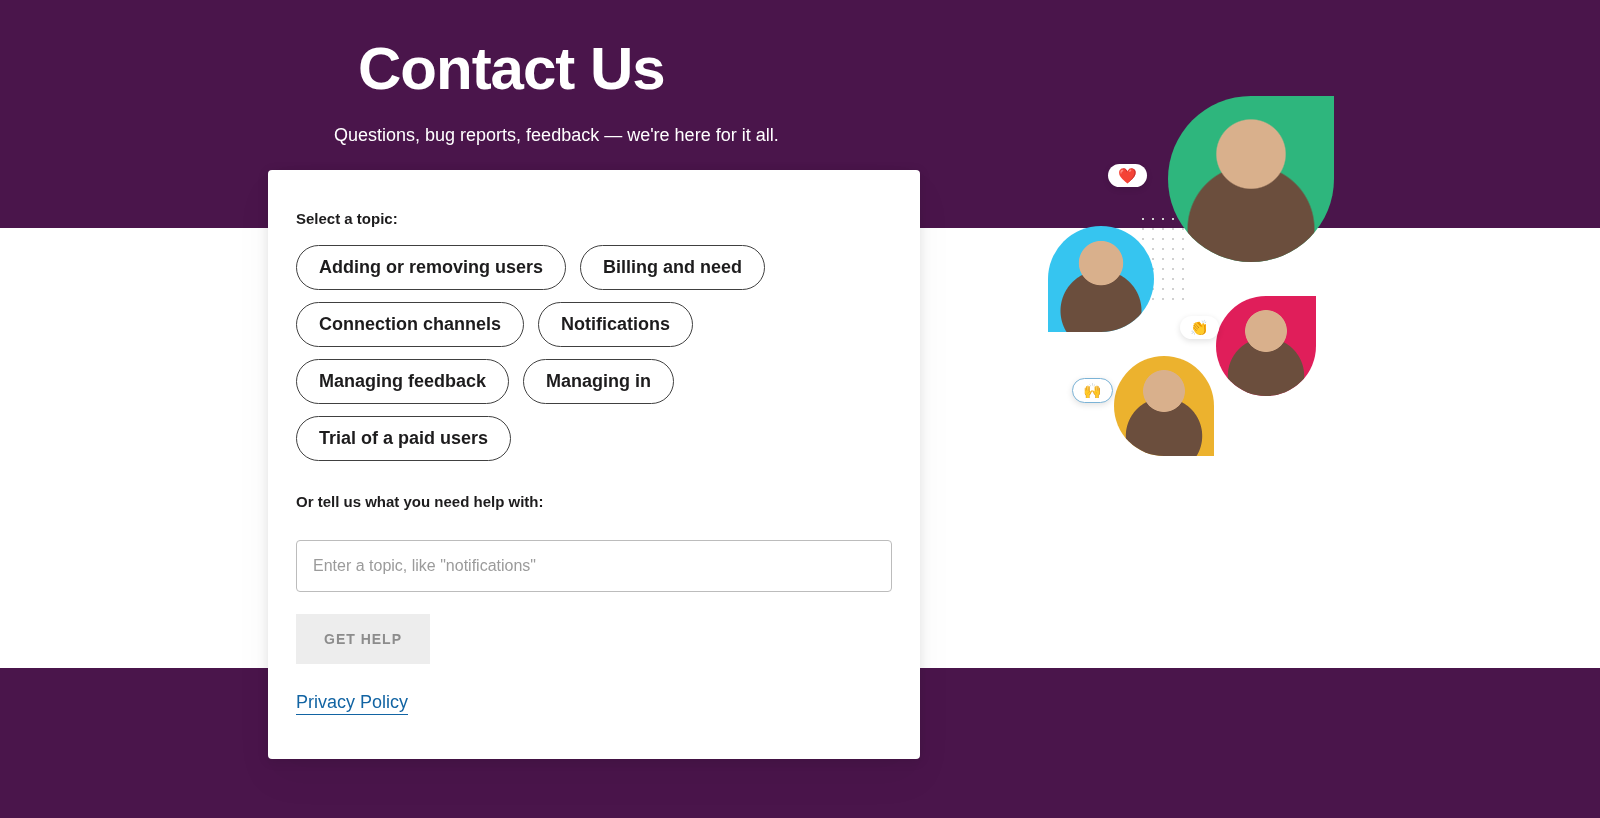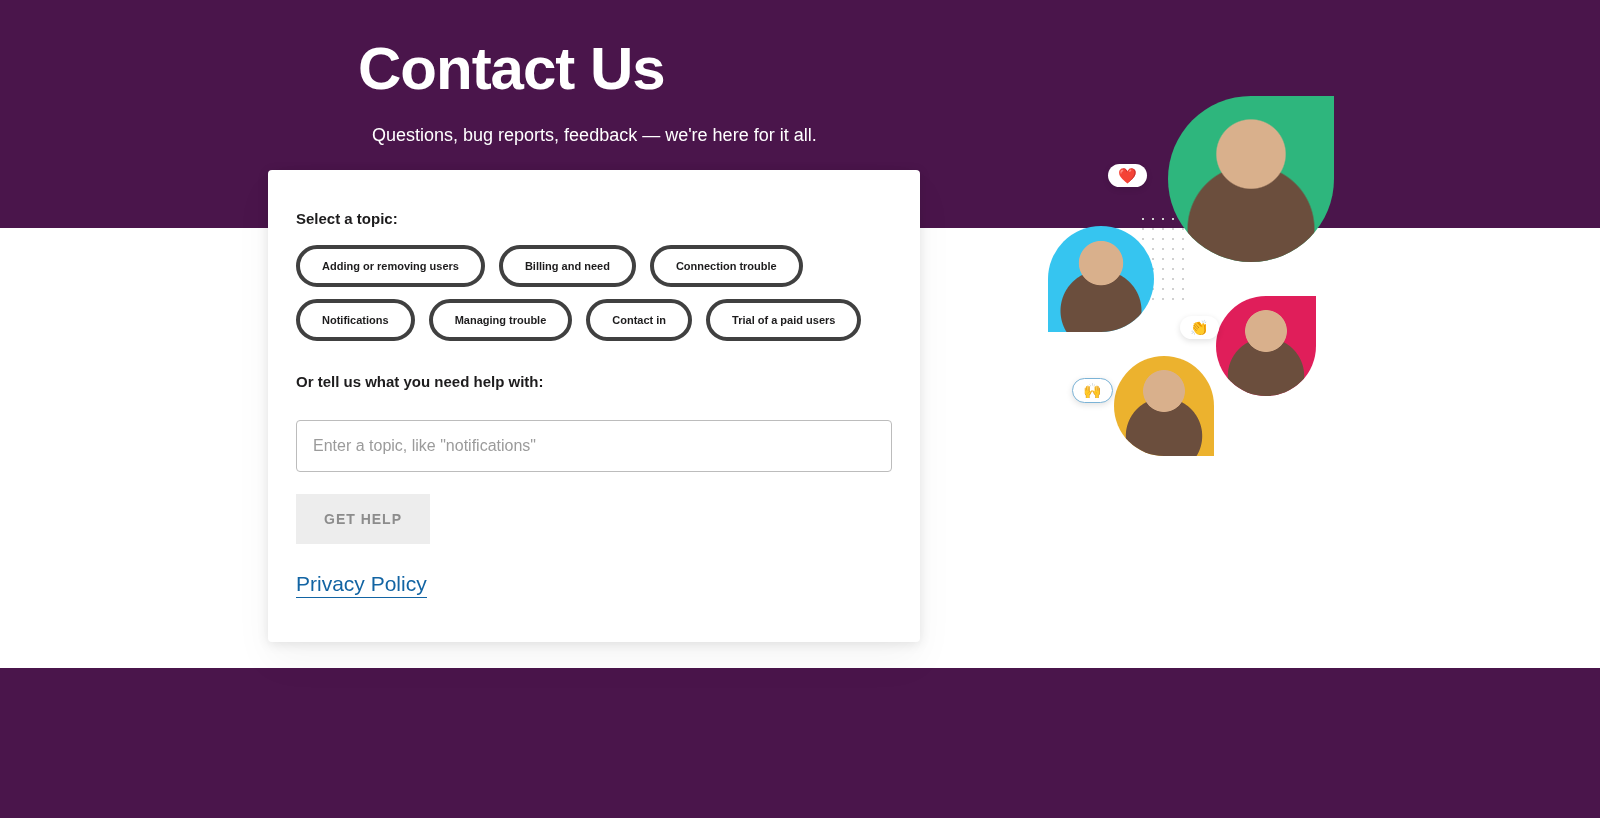--- a/index.html
+++ b/index.html
@@ -35,21 +35,21 @@
   font-size: 60px;
   font-weight: 800;
   color: #ffffff;
   letter-spacing: -1px;
   margin-left: 90px;
 }
 .subtitle {
   font-size: 18px;
   color: #ffffff;
   margin-top: 22px;
-  margin-left: 104px;
+  margin-left: 66px;
   font-weight: 400;
 }
 .card {
   background: #ffffff;
   width: 652px;
   border-radius: 4px;
   box-shadow: 0 2px 12px rgba(0,0,0,0.1), 0 20px 40px rgba(0,0,0,0.04);
   position: absolute;
   top: 170px;
   left: 0;
@@ -61,24 +61,24 @@
   color: #1d1c1d;
   margin-bottom: 18px;
 }
 .pills {
   display: flex;
   flex-wrap: wrap;
   gap: 12px 14px;
   margin-bottom: 32px;
 }
 .pill {
-  border: 4px solid #404040;
+  border: 1px solid #404040;
   border-radius: 999px;
   padding: 11px 22px;
-  font-size: 11px;
+  font-size: 18px;
   font-weight: 700;
   color: #1d1c1d;
   background: #ffffff;
   cursor: pointer;
 }
 .input-wrap {
   margin-top: 10px;
 }
 input[type=text] {
   width: 596px;
@@ -99,21 +99,21 @@
   padding: 17px 28px;
   font-size: 14px;
   font-weight: 700;
   letter-spacing: 1px;
   cursor: pointer;
 }
 .privacy-link {
   display: inline-block;
   margin-top: 28px;
   color: #1264a3;
-  font-size: 21px;
+  font-size: 18px;
   text-decoration: none;
   border-bottom: 1px solid #1264a3;
   padding-bottom: 1px;
 }
 
 .illus {
   position: absolute;
   top: 96px;
   left: 780px;
   width: 520px;
@@ -167,24 +167,24 @@
   <h1 class="title">Contact Us</h1>
   <p class="subtitle">Questions, bug reports, feedback — we're here for it all.</p>
 
   <div class="card">
 
     <div class="section-label">Select a topic:</div>
 
     <div class="pills">
       <button class="pill">Adding or removing users</button>
       <button class="pill">Billing and need</button>
-      <button class="pill">Connection trouble</button>
+      <button class="pill">Connection channels</button>
       <button class="pill">Notifications</button>
-      <button class="pill">Managing trouble</button>
-      <button class="pill">Contact in</button>
+      <button class="pill">Managing feedback</button>
+      <button class="pill">Managing in</button>
       <button class="pill">Trial of a paid users</button>
     </div>
 
     <div class="input-wrap">
       <div class="section-label">Or tell us what you need help with:</div>
       <input type="text" placeholder="Enter a topic, like &quot;notifications&quot;" style="">
     </div>
 
     <button class="submit-btn">GET HELP</button>
 

